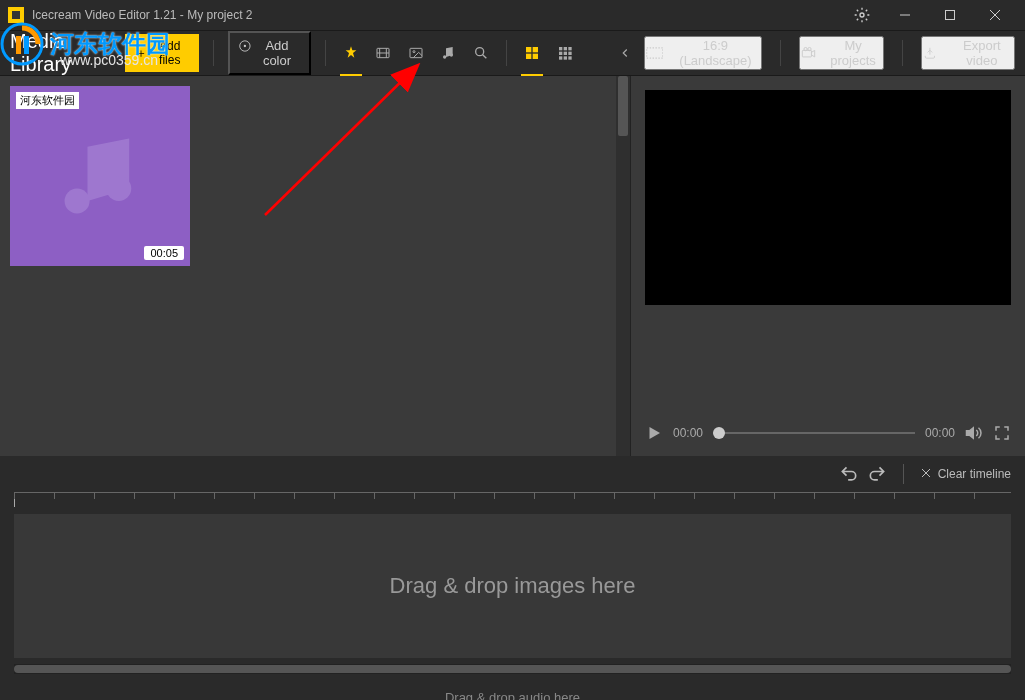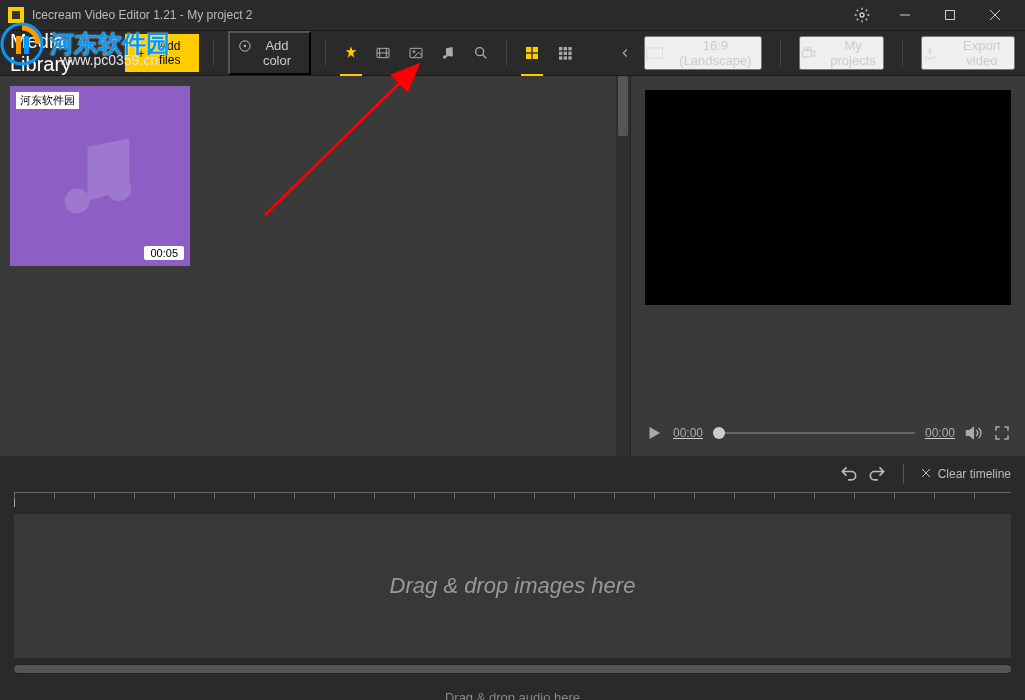--- a/index.html
+++ b/index.html
@@ -31,40 +31,40 @@
 
 .main { display: flex; height: 380px; }
 .library { flex: 1; background: #3a3a3a; padding: 10px; position: relative; overflow: hidden; }
 .library-scroll { position: absolute; right: 0; top: 0; bottom: 0; width: 14px; background: #2f2f2f; }
 .library-scroll-thumb { position: absolute; top: 0; left: 2px; right: 2px; height: 60px; background: #555; border-radius: 2px; }
 .thumb { width: 180px; height: 180px; background: #8d5fc4; position: relative; display: flex; align-items: center; justify-content: center; }
 .thumb .tag { position: absolute; top: 6px; left: 6px; background: #fff; color: #000; font-size: 11px; padding: 1px 4px; }
 .thumb .dur { position: absolute; bottom: 6px; right: 6px; background: #fff; color: #000; font-size: 11px; padding: 1px 6px; border-radius: 2px; }
 .thumb .note-icon { opacity: 0.4; }
 
-.preview-panel { width: 395px; background: #3a3a3a; padding: 14px; display: flex; flex-direction: column; border-left: 1px solid #222; text-decoration: underline; }
+.preview-panel { width: 395px; background: #3a3a3a; padding: 14px; display: flex; flex-direction: column; border-left: 1px solid #222; }
 .preview-video { background: #000; width: 100%; height: 215px; }
 .preview-controls { display: flex; align-items: center; gap: 10px; margin-top: 14px; color: #aaa; font-size: 12px; }
 .play-btn { color: #aaa; }
 .seek { flex: 1; height: 2px; background: #666; position: relative; }
 .seek-knob { position: absolute; left: 0; top: -5px; width: 12px; height: 12px; border-radius: 50%; background: #ccc; }
 .vol-icon, .full-icon { color: #aaa; }
 
 
 .timeline-header { height: 36px; background: #2a2a2a; display: flex; align-items: center; justify-content: flex-end; padding: 0 14px; gap: 10px; font-size: 12px; color: #bbb; }
 .timeline-header .sep { width: 1px; height: 20px; background: #555; margin: 0 6px; }
 .undo-redo { display: flex; gap: 8px; }
 .clear-btn { display: flex; gap: 6px; }
 
 
 .timeline { background: #2a2a2a; padding: 0 14px 8px; }
 .ruler { height: 18px; border-top: 1px solid #666; position: relative; margin-bottom: 4px; }
 .ruler::before { content:""; position:absolute; left:0; top:0; width:1px; height:14px; background:#aaa; }
 .ruler-ticks { position:absolute; top:0; left:0; right:0; height:6px; background-image: repeating-linear-gradient(to right, #666 0 1px, transparent 1px 40px); }
-.track-video { height: 144px; background: #383838; display: flex; align-items: center; justify-content: center; color: #999; font-size: 22px; font-style: italic; }
+.track-video { height: 144px; background: #383838; display: flex; align-items: center; justify-content: center; color: #999; font-size: 22px; }
 .track-audio { height: 30px; background: #2a2a2a; display: flex; align-items: center; justify-content: center; color: #888; font-size: 13px; margin-top: 8px; }
 .h-scroll { height: 10px; background: #222; margin-top: 6px; position: relative; }
 .h-scroll-thumb { position: absolute; left: 0; top: 1px; bottom: 1px; width: 100%; background: #555; border-radius: 4px; }
 
 
 .watermark { position: absolute; top: 22px; left: 0; display: flex; align-items: center; gap: 6px; z-index: 50; pointer-events: none; }
 .watermark-logo { width: 44px; height: 44px; }
 .watermark-text { color: #0099ff; font-size: 24px; font-weight: bold; text-shadow: 0 0 2px #fff; }
 .watermark-sub { position: absolute; top: 52px; left: 60px; font-size: 14px; color: #e5e5e5; z-index: 50; pointer-events:none; }
 

